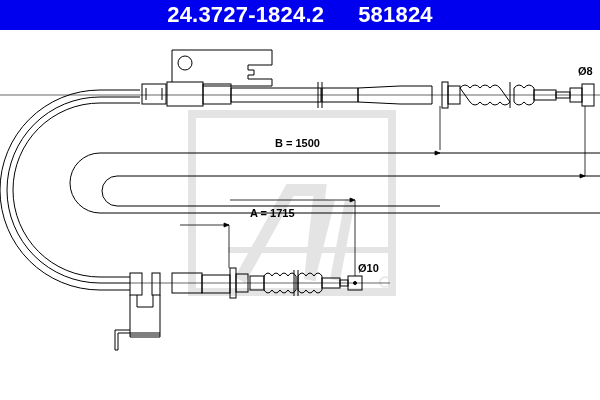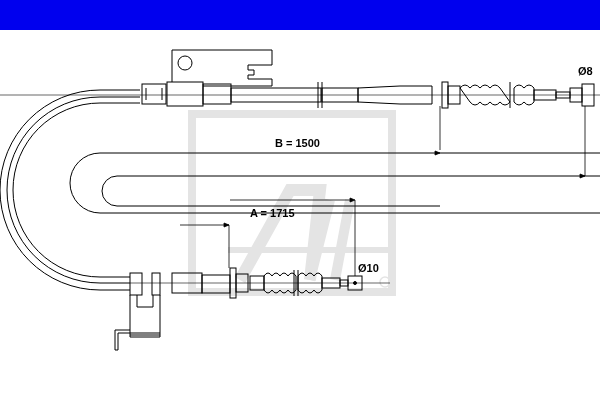--- a/index.html
+++ b/index.html
@@ -5,20 +5,22 @@
     html, body { margin:0; padding:0; background:#fff; }
     body { width:600px; height:400px; position:relative; overflow:hidden; font-family:"Liberation Sans", sans-serif; }
     .header { position:absolute; left:0; top:0; width:600px; height:30px; background:#0000ee; color:#fff; display:flex; align-items:center; justify-content:center; gap:34px; font-weight:bold; font-size:22px; letter-spacing:0.2px; }
     svg.drawing { position:absolute; left:0; top:0; }
     .dim { font-family:"Liberation Sans", sans-serif; font-weight:bold; font-size:11px; fill:#000; }
   </style>
 </head>
 <body>
 
 <div class="header">
+  <span>24.3727-1824.2</span>
+  <span>581824</span>
 </div>
 
 <svg class="drawing" width="600" height="400" viewBox="0 0 600 400">
 
   <g fill="none" stroke="#e4e4e4" stroke-width="8">
     <rect x="192" y="114" width="200" height="178"></rect>
     <path d="M240 280 L290 190 L320 190 L310 280" stroke-width="12"></path>
     <line x1="228" y1="250" x2="390" y2="250" stroke-width="6"></line>
     <path d="M330 200 L310 280 M350 200 L335 280" stroke-width="10"></path>
     <circle cx="385" cy="282" r="5" stroke-width="1.5"></circle>

